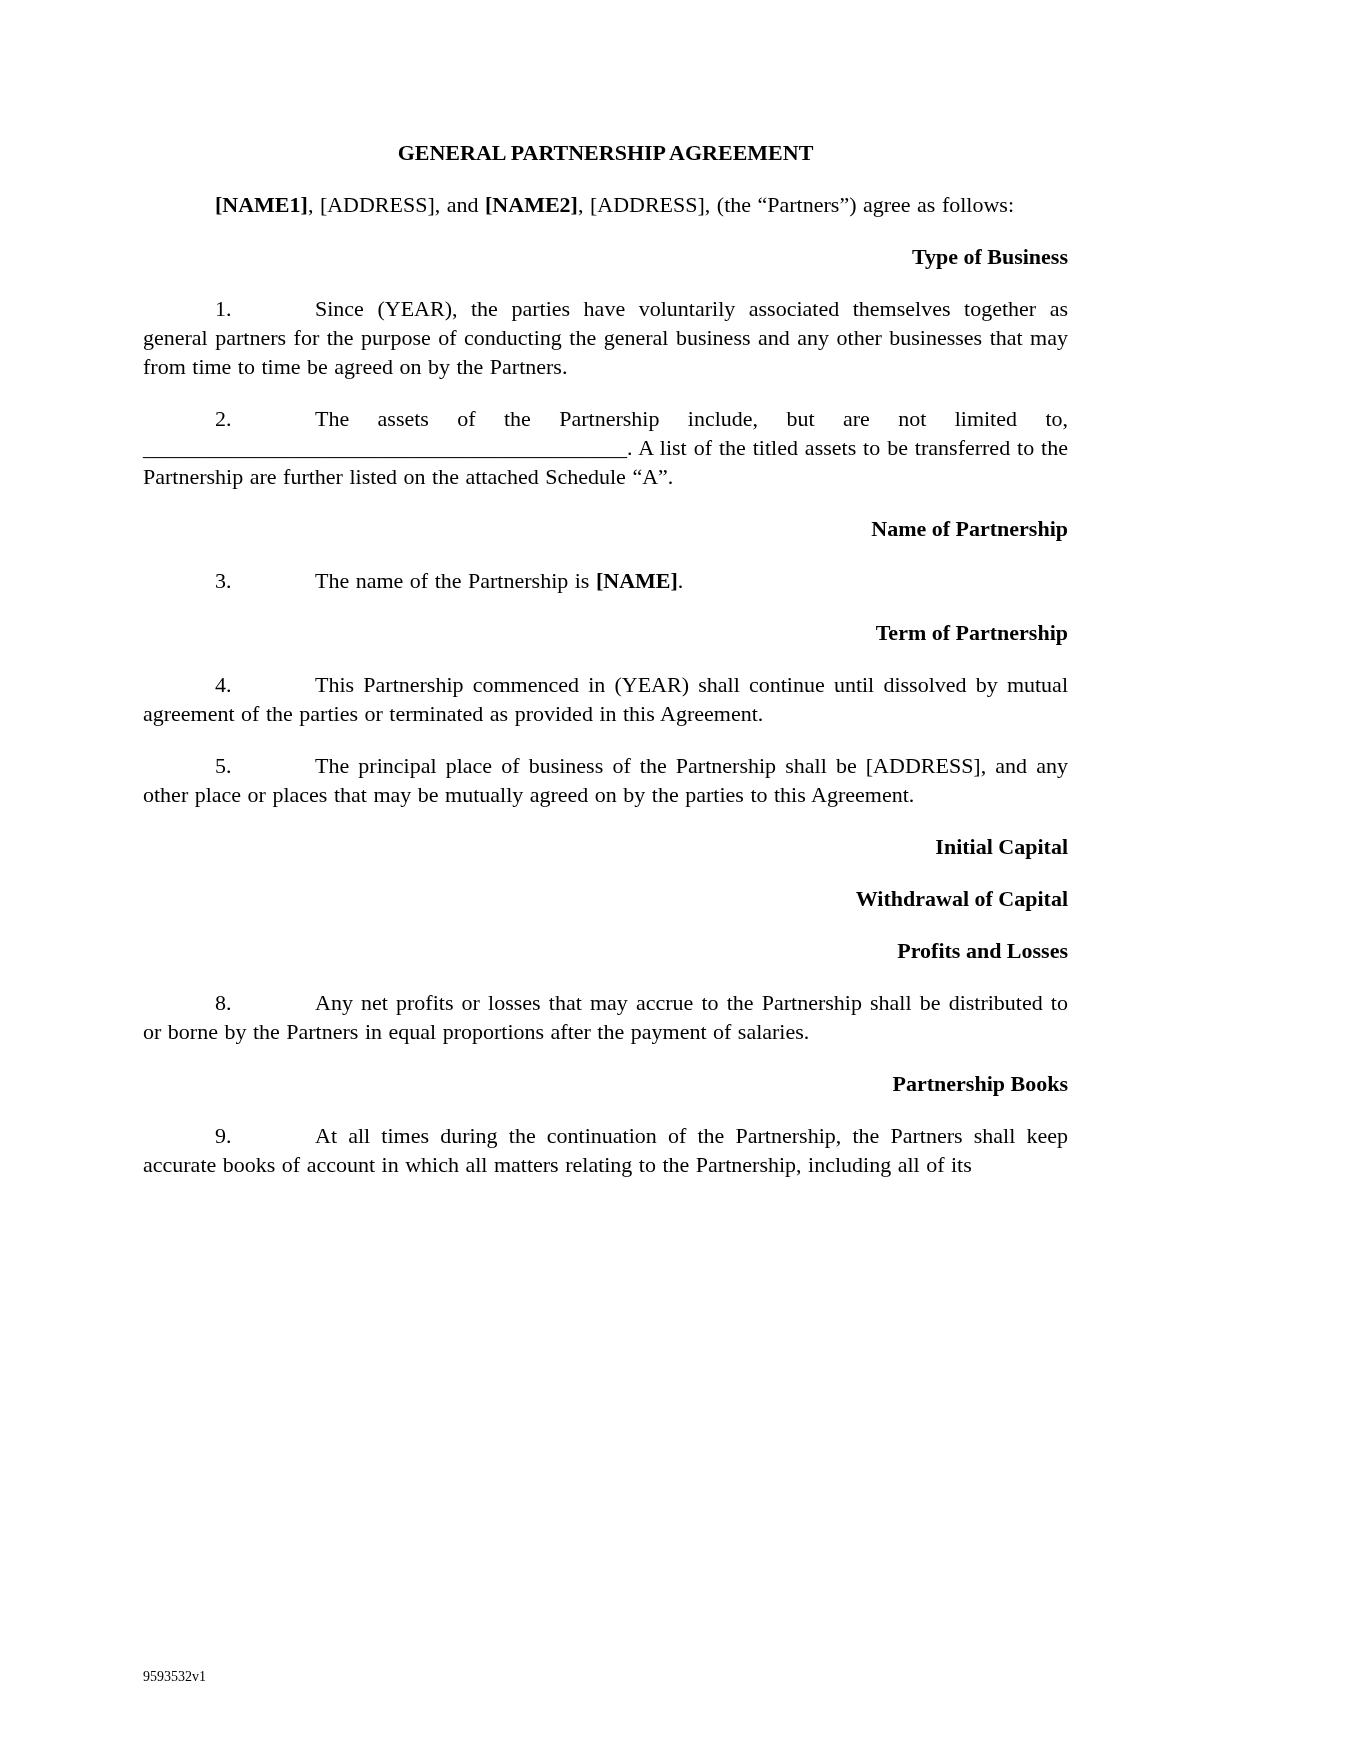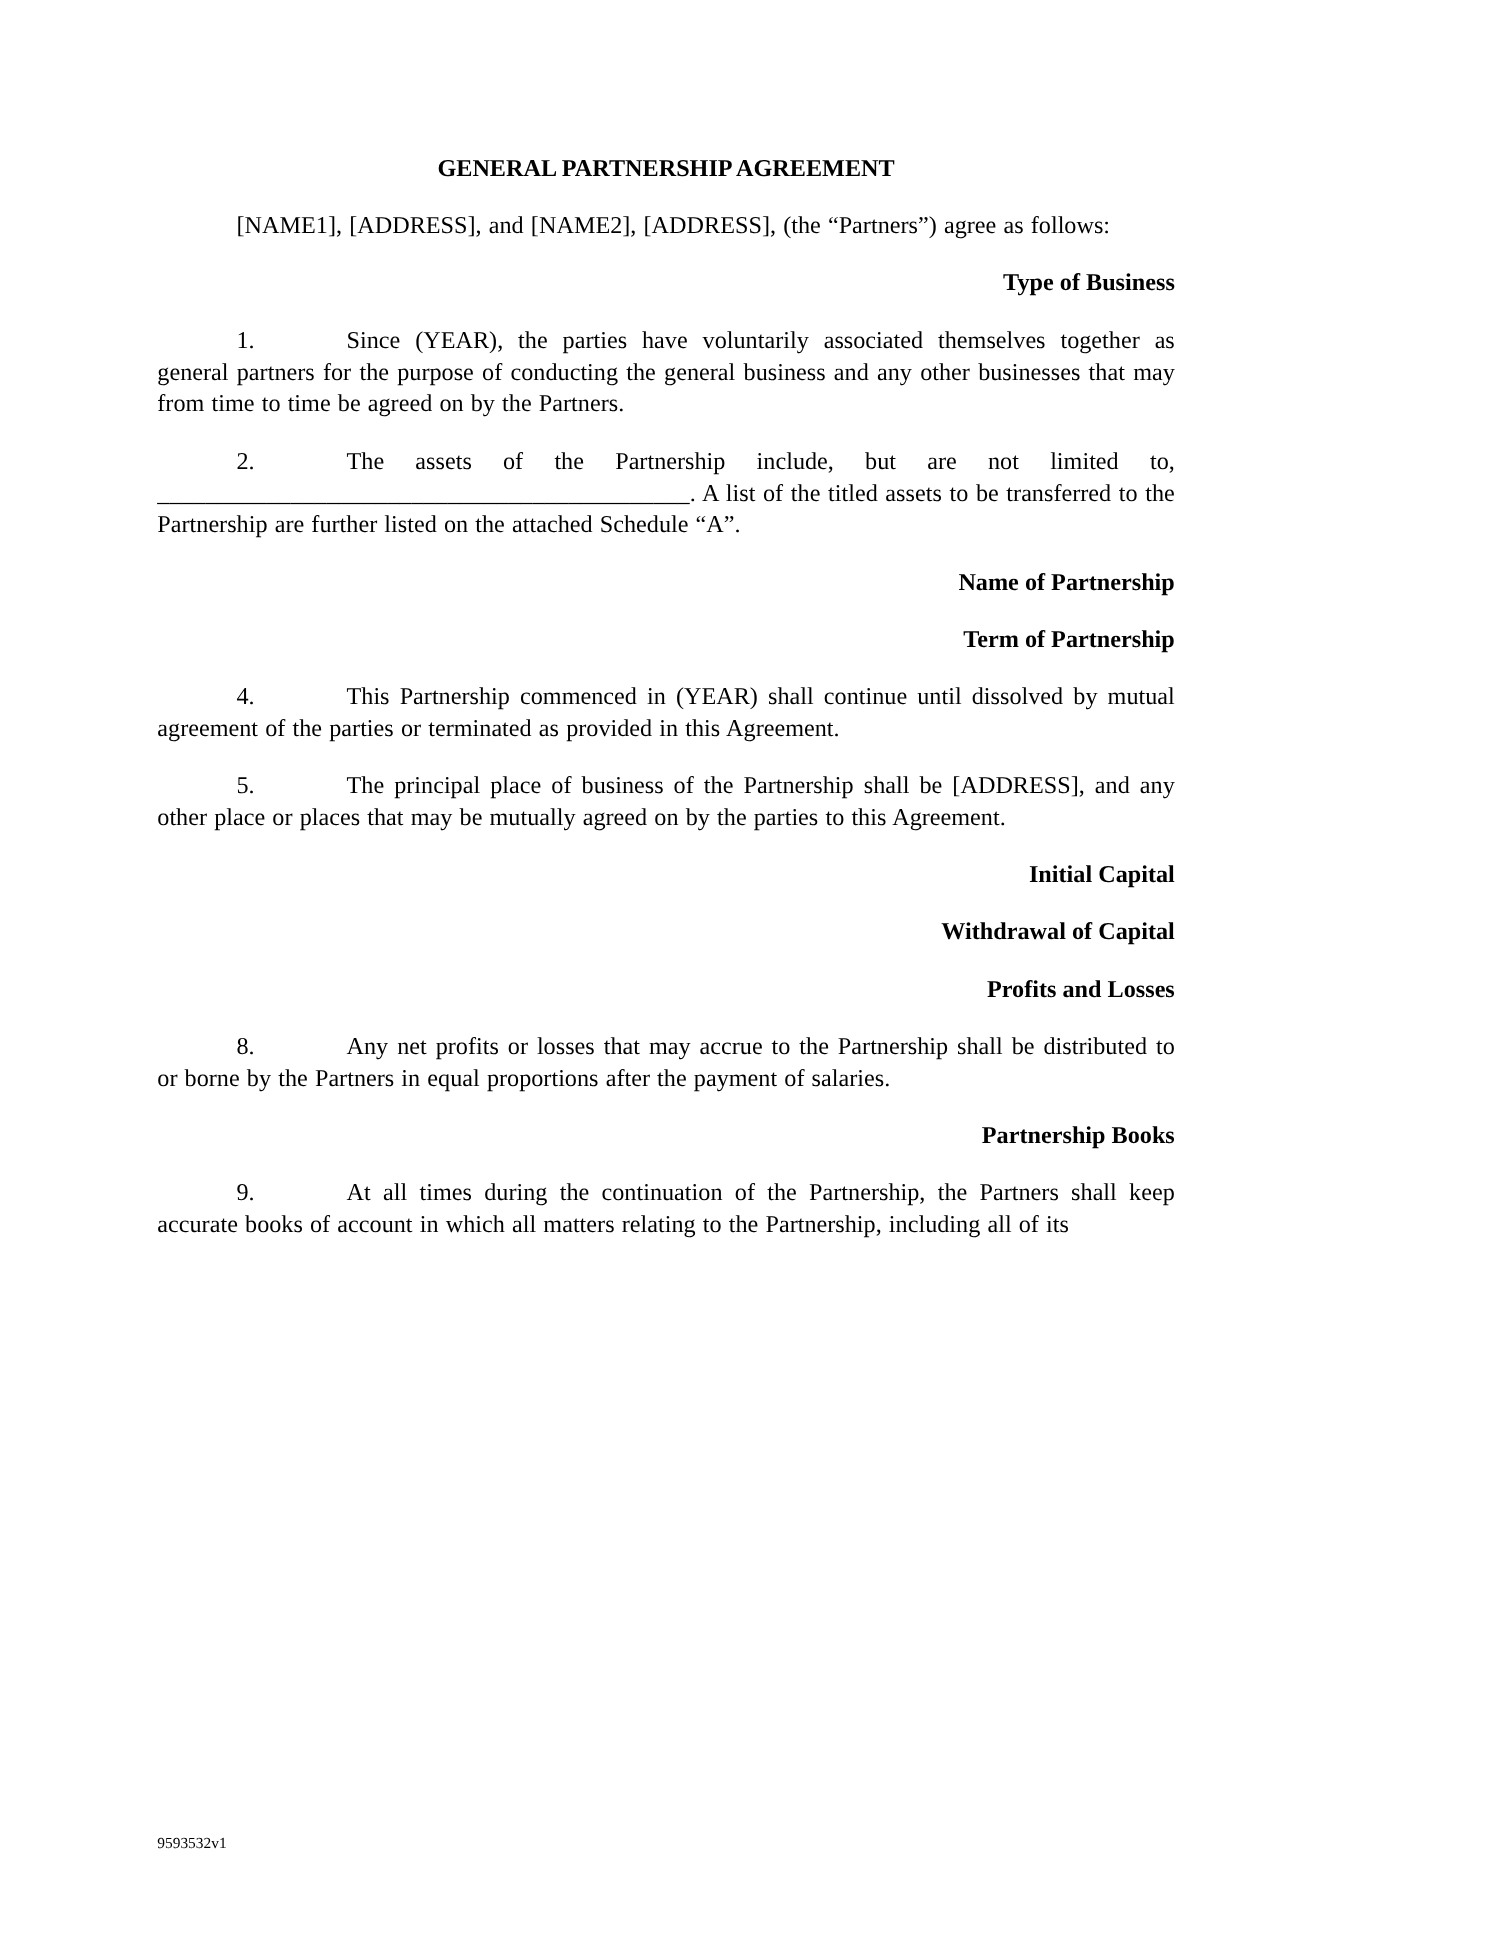--- a/index.html
+++ b/index.html
@@ -41,41 +41,42 @@
     line-height: 29px;
     text-align: justify;
     text-indent: 72px;
     word-spacing: 1px;
   }
   .num {
     display: inline-block;
     width: 100px;
     text-indent: 0;
   }
-  .bold { font-weight: normal; }
+  .bold { font-weight: bold; }
   .footer {
     position: absolute;
     left: 143px;
     top: 1668px;
     font-size: 14px;
     line-height: 17px;
   }
 </style>
 </head>
 <body>
 
 <div class="page">
   <div class="content">
     <div class="doc-title">GENERAL PARTNERSHIP AGREEMENT</div>
     <div id="blocks">
         <div class="block para"><span class="bold">[NAME1]</span><span>, [ADDRESS], and </span><span class="bold">[NAME2]</span><span>, [ADDRESS], (the “Partners”) agree as follows:</span></div>
         <div class="block heading">Type of Business</div>
         <div class="block para"><span class="num">1.</span><span>Since (YEAR), the parties have voluntarily associated themselves together as general partners for the purpose of conducting the general business and any other businesses that may from time to time be agreed on by the Partners.</span></div>
         <div class="block para"><span class="num">2.</span><span>The assets of the Partnership include, but are not limited to, ____________________________________________.  A list of the titled assets to be transferred to the Partnership are further listed on the attached Schedule “A”.</span></div>
         <div class="block heading">Name of Partnership</div>
+        <div class="block para"><span class="num">3.</span><span>The name of the Partnership is </span><span class="bold">[NAME]</span><span>.</span></div>
         <div class="block heading">Term of Partnership</div>
         <div class="block para"><span class="num">4.</span><span>This Partnership commenced in (YEAR)  shall continue until dissolved by mutual agreement of the parties or terminated as provided in this Agreement.</span></div>
         <div class="block para"><span class="num">5.</span><span>The principal place of business of the Partnership shall be [ADDRESS], and any other place or places that may be mutually agreed on by the parties to this Agreement.</span></div>
         <div class="block heading">Initial Capital</div>
         <div class="block heading">Withdrawal of Capital</div>
         <div class="block heading">Profits and Losses</div>
         <div class="block para"><span class="num">8.</span><span>Any net profits or losses that may accrue to the Partnership shall be distributed to or borne by the Partners in equal proportions after the payment of salaries.</span></div>
         <div class="block heading">Partnership Books</div>
         <div class="block para"><span class="num">9.</span><span>At all times during the continuation of the Partnership, the Partners shall keep accurate books of account in which all matters relating to the Partnership, including all of its</span></div>
       </div>

